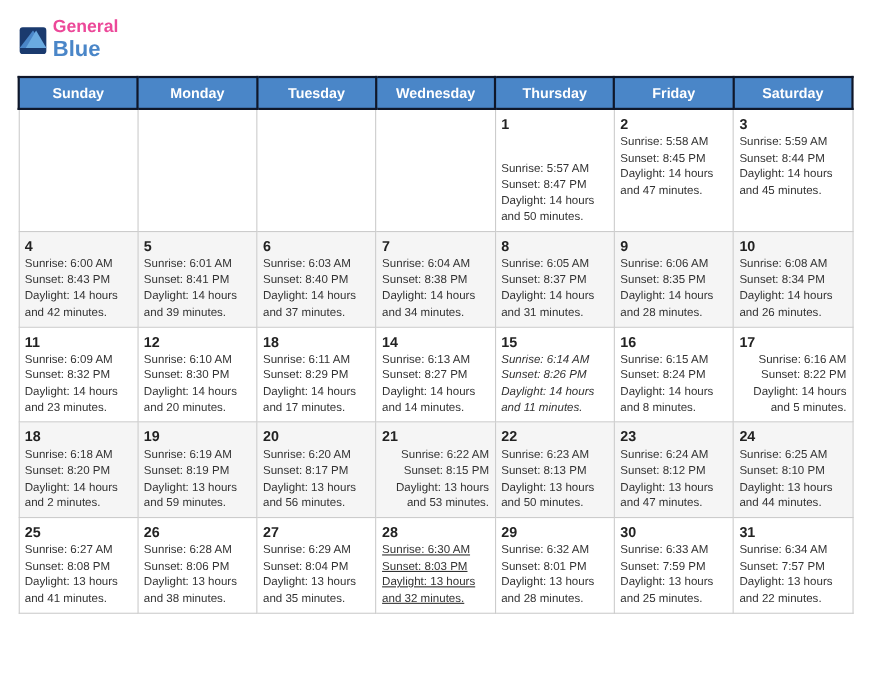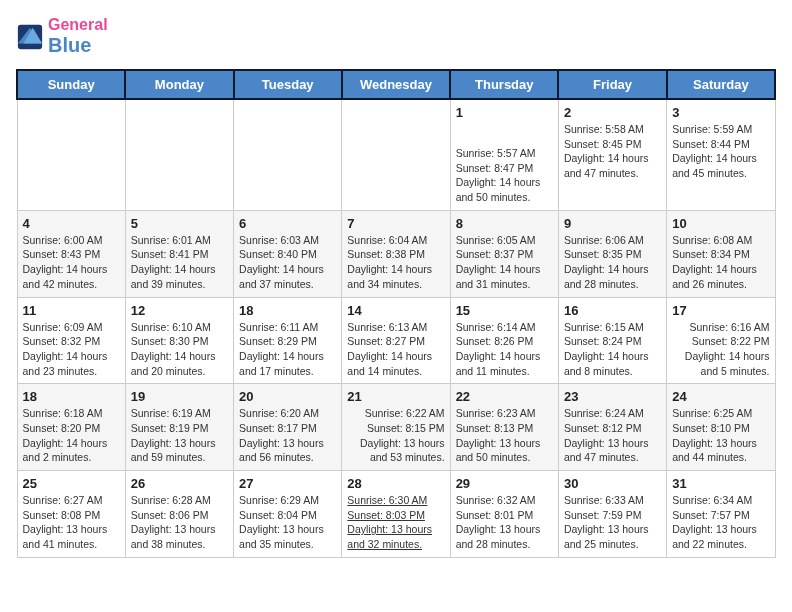--- a/index.html
+++ b/index.html
@@ -216,21 +216,21 @@
         </td>
         <td>
           <span class="day-number">14</span>
           <div class="day-info" style="white-space: pre-line;">Sunrise: 6:13 AM
 Sunset: 8:27 PM
 Daylight: 14 hours
 and 14 minutes.</div>
         </td>
         <td>
           <span class="day-number">15</span>
-          <div class="day-info" style="white-space: pre-line;">Sunrise: 6:14 AM
+          <div class="day-info" style="white-space: pre-line; font-style: italic;">Sunrise: 6:14 AM
 Sunset: 8:26 PM
 Daylight: 14 hours
 and 11 minutes.</div>
         </td>
         <td>
           <span class="day-number">16</span>
           <div class="day-info" style="white-space: pre-line;">Sunrise: 6:15 AM
 Sunset: 8:24 PM
 Daylight: 14 hours
 and 8 minutes.</div>

